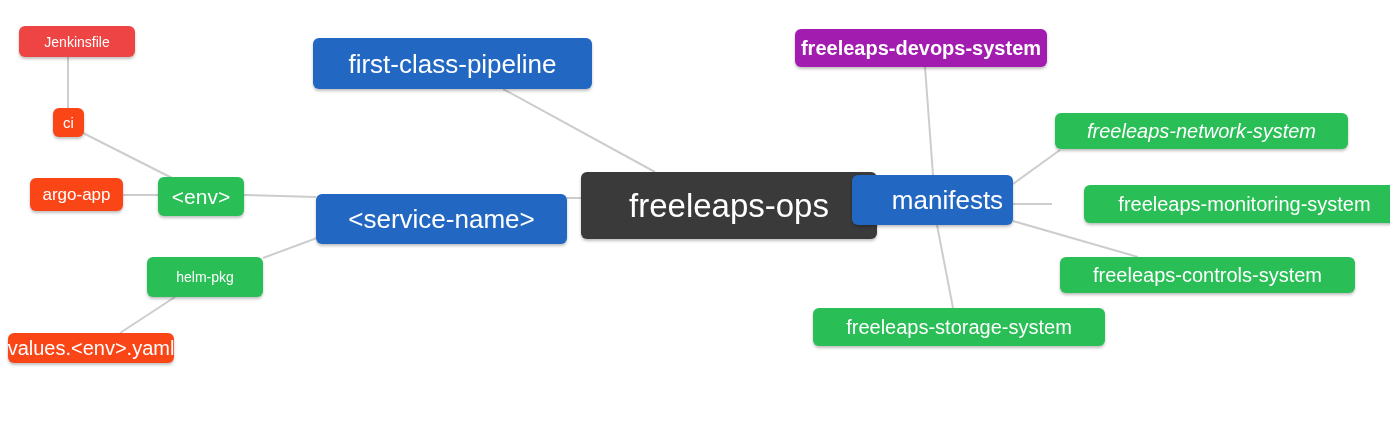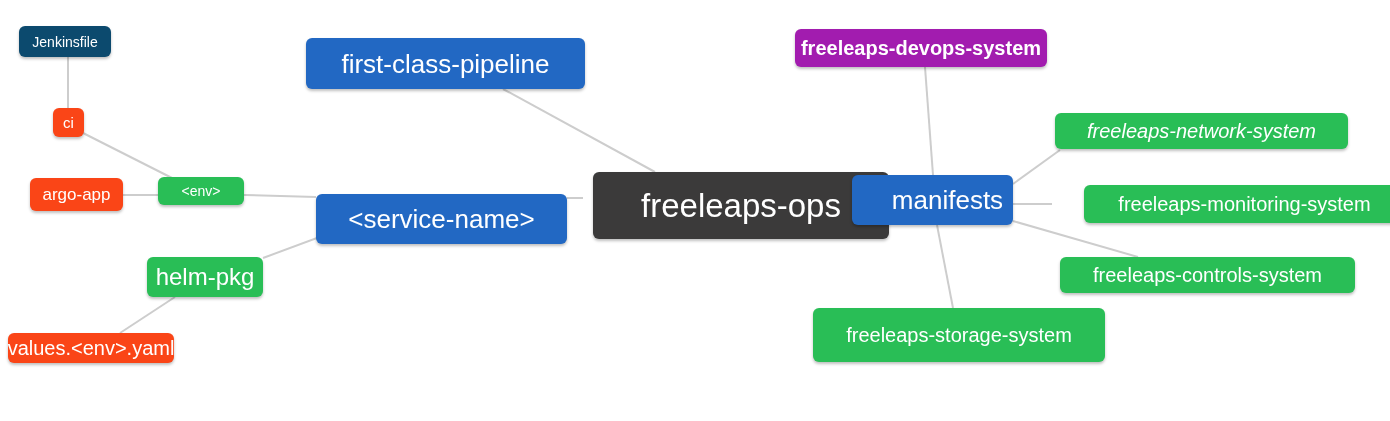--- a/index.html
+++ b/index.html
@@ -29,58 +29,58 @@
       <line x1="120" y1="333" x2="175" y2="297" stroke="#cdcdcd" stroke-width="2"></line>
       <line x1="567" y1="198" x2="583" y2="198" stroke="#cdcdcd" stroke-width="2"></line>
       <line x1="503" y1="89" x2="655" y2="172" stroke="#cdcdcd" stroke-width="2"></line>
       <line x1="845" y1="198" x2="853" y2="198" stroke="#cdcdcd" stroke-width="2"></line>
       <line x1="933" y1="175" x2="925" y2="67" stroke="#cdcdcd" stroke-width="2"></line>
       <line x1="1013" y1="184" x2="1060" y2="150" stroke="#cdcdcd" stroke-width="2"></line>
       <line x1="1013" y1="204" x2="1052" y2="204" stroke="#cdcdcd" stroke-width="2"></line>
       <line x1="1013" y1="221" x2="1138" y2="257" stroke="#cdcdcd" stroke-width="2"></line>
       <line x1="937" y1="225" x2="953" y2="308" stroke="#cdcdcd" stroke-width="2"></line>
     </svg>
-<div class="node" style="left: 593px; top: 172px; width: 296px; height: 67px; font-size: 33px; background: rgb(59, 58, 58);">
+<div class="node" style="left: 581px; top: 172px; width: 296px; height: 67px; font-size: 33px; background: rgb(59, 58, 58);">
       <span class="node-label">freeleaps-ops</span>
     </div>
-    <div class="node" style="left: 306px; top: 38px; width: 279px; height: 51px; font-size: 26px; background: rgb(34, 104, 195);">
+    <div class="node" style="left: 313px; top: 38px; width: 279px; height: 51px; font-size: 26px; background: rgb(34, 104, 195);">
       <span class="node-label">first-class-pipeline</span>
     </div>
     <div class="node" style="left: 316px; top: 172px; width: 251px; height: 50px; font-size: 26px; background: rgb(34, 104, 195); margin-top: 22px;">
       <span class="node-label">&lt;service-name&gt;</span>
     </div>
     <div class="node" style="left: 852px; top: 175px; width: 161px; height: 50px; font-size: 26px; background: rgb(34, 104, 195); padding-left: 30px;">
       <span class="node-label">manifests</span>
     </div>
-    <div class="node" style="left: 158px; top: 177px; width: 86px; height: 28px; font-size: 14px; background: rgb(41, 190, 86);">
+    <div class="node" style="left: 158px; top: 177px; width: 86px; height: 39px; font-size: 21px; background: rgb(41, 190, 86);">
       <span class="node-label">&lt;env&gt;</span>
     </div>
-    <div class="node" style="left: 147px; top: 257px; width: 116px; height: 40px; font-size: 24px; background: rgb(41, 190, 86);">
+    <div class="node" style="left: 147px; top: 257px; width: 116px; height: 40px; font-size: 14px; background: rgb(41, 190, 86);">
       <span class="node-label">helm-pkg</span>
     </div>
     <div class="node" style="left: 795px; top: 29px; width: 252px; height: 38px; font-size: 20px; background: #a21caf; font-weight: bold;">
       <span class="node-label">freeleaps-devops-system</span>
     </div>
     <div class="node" style="left: 1055px; top: 113px; width: 293px; height: 36px; font-size: 20px; background: rgb(41, 190, 86); font-style: italic;">
       <span class="node-label">freeleaps-network-system</span>
     </div>
     <div class="node" style="left: 1052px; top: 185px; width: 321px; height: 38px; font-size: 20px; background: rgb(41, 190, 86); margin-left: 32px;">
       <span class="node-label">freeleaps-monitoring-system</span>
     </div>
     <div class="node" style="left: 1060px; top: 257px; width: 295px; height: 36px; font-size: 20px; background: rgb(41, 190, 86);">
       <span class="node-label">freeleaps-controls-system</span>
     </div>
-    <div class="node" style="left: 813px; top: 308px; width: 292px; height: 54px; font-size: 20px; background: rgb(41, 190, 86);">
+    <div class="node" style="left: 813px; top: 308px; width: 292px; height: 38px; font-size: 20px; background: rgb(41, 190, 86);">
       <span class="node-label">freeleaps-storage-system</span>
     </div>
     <div class="node" style="left: 53px; top: 108px; width: 31px; height: 29px; font-size: 15px; background: rgb(250, 69, 23); text-align: right;">
       <span class="node-label">ci</span>
     </div>
     <div class="node" style="left: 30px; top: 178px; width: 93px; height: 33px; font-size: 17px; background: rgb(250, 69, 23);">
       <span class="node-label">argo-app</span>
     </div>
     <div class="node" style="left: 8px; top: 333px; width: 166px; height: 30px; font-size: 20px; background: rgb(250, 69, 23);">
       <span class="node-label">values.&lt;env&gt;.yaml</span>
     </div>
-    <div class="node" style="left: 19px; top: 26px; width: 92px; height: 31px; font-size: 14px; background: #0c4a6e;">
+    <div class="node" style="left: 19px; top: 26px; width: 116px; height: 31px; font-size: 14px; background: #ef4444;">
       <span class="node-label">Jenkinsfile</span>
     </div>
   </div>
 
 </body></html>

